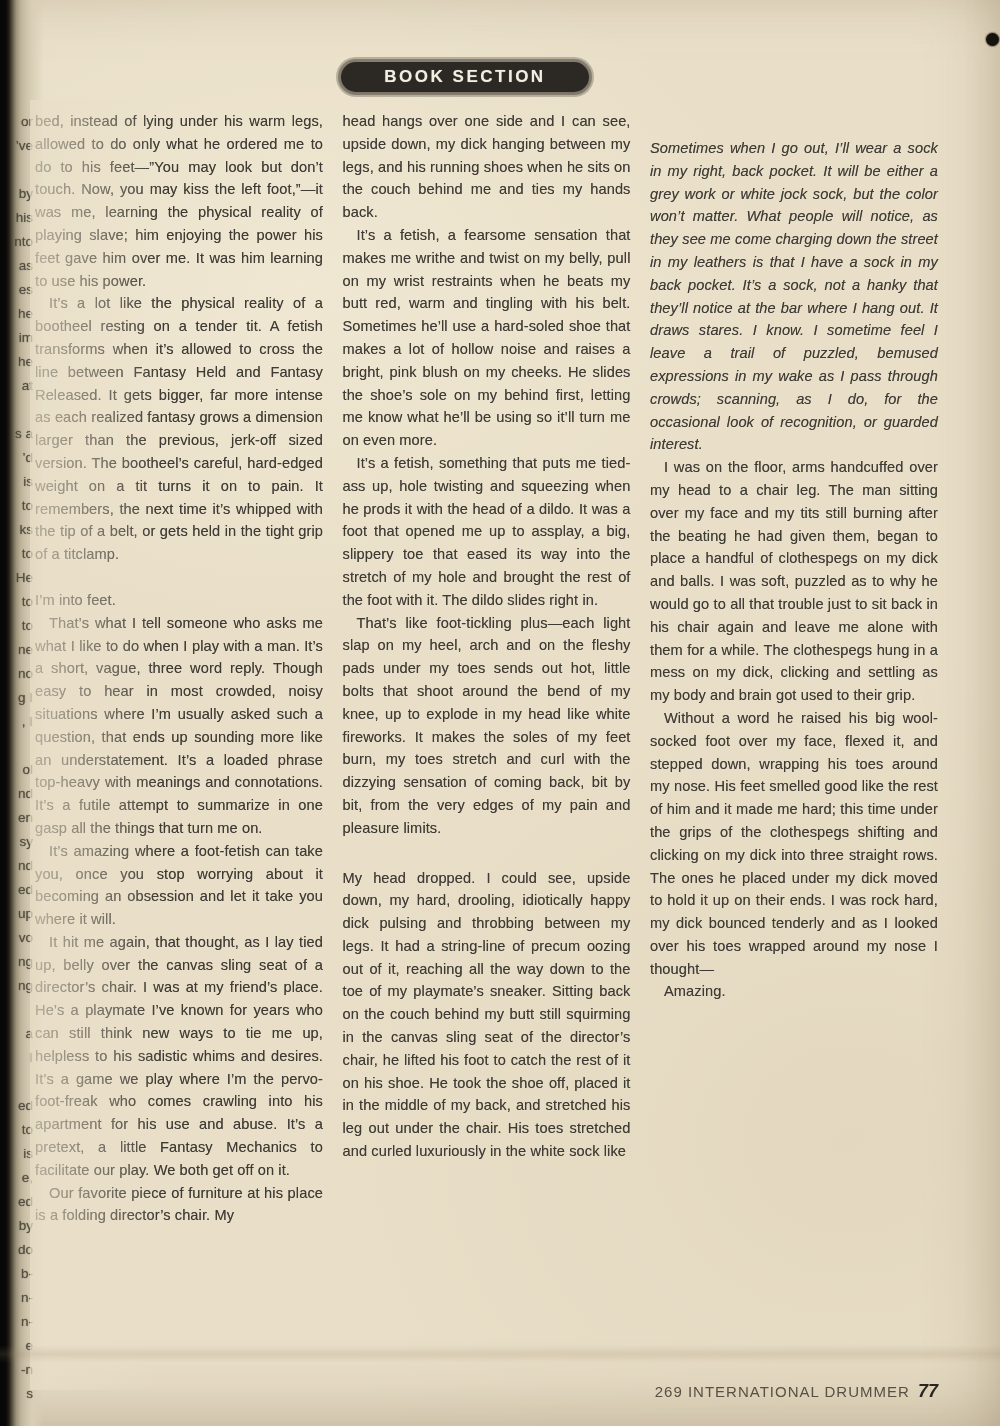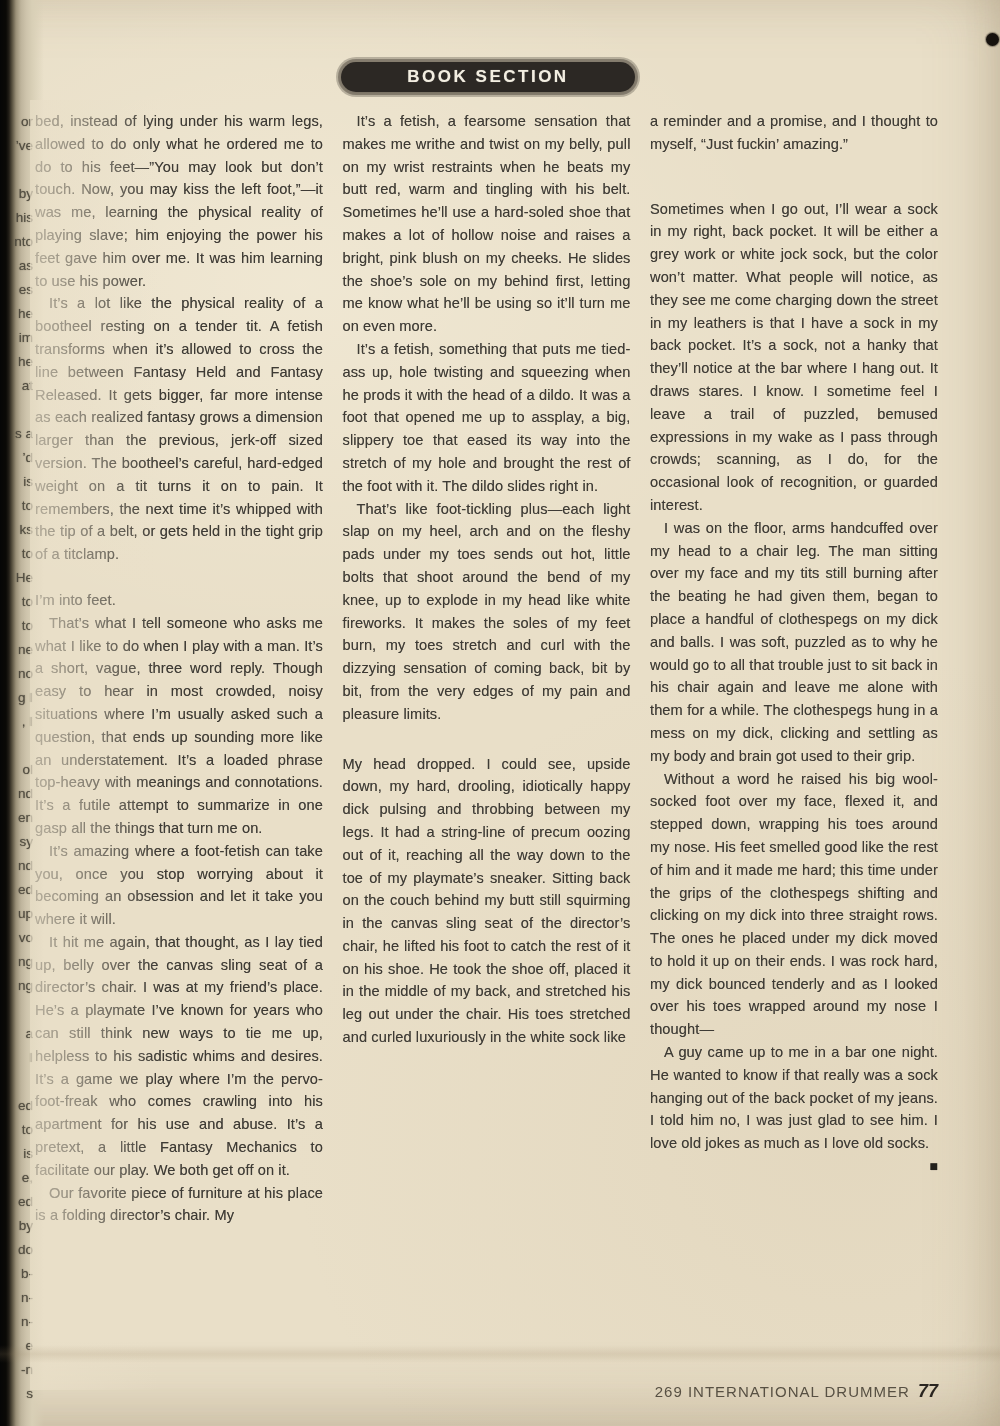--- a/index.html
+++ b/index.html
@@ -30,42 +30,42 @@
     overflow:hidden;text-align:right;
     color:#474338;font-size:13.5px;line-height:24px;
     text-shadow:0 0 1.2px rgba(70,64,50,.75);
     opacity:.9;
   }
   .edge-strip div{height:24px;white-space:nowrap;}
   .ink-dot{position:absolute;left:986px;top:33px;width:13px;height:13px;
     border-radius:50%;background:#16120e;box-shadow:0 0 1px 1px rgba(30,25,18,.4);}
   
   .banner{
-    position:absolute;left:341px;top:62px;width:294px;height:30px;
+    position:absolute;left:341px;top:62px;width:248px;height:30px;
     background:#2c2824;border-radius:16px;
     display:flex;align-items:center;justify-content:center;
     box-shadow:0 0 0 3px rgba(118,110,96,.75), 0 0 0 5px rgba(90,84,72,.35), 0 1px 3px rgba(40,33,24,.5);
   }
   .banner span{
     color:#f3eee1;font-size:17px;font-weight:bold;letter-spacing:2.5px;
     text-shadow:0 0 1px rgba(255,255,255,.4);
   }
   
   .columns{
     position:absolute;left:35px;top:110px;width:903px;height:1290px;
     display:flex;justify-content:space-between;
   }
   .col{width:288px;color:#3e3b35;font-size:14.6px;line-height:22.8px;
     text-align:justify;letter-spacing:.1px;
     text-shadow:0 0 .5px rgba(62,59,53,.55);}
   .col p{margin:0;}
   .col p.ind{text-indent:14px;}
   .col p.sec1{margin-top:23px;}
   .col p.sec2{margin-top:27px;}
-  .col p.sec3{margin-top:42px;}
+  .col p.sec3{margin-top:27px;font-style:italic;}
   .endmark{float:right;font-size:14px;line-height:22.8px;color:#23201b;}
   
   .haze{position:absolute;left:30px;top:100px;width:130px;height:1290px;pointer-events:none;
     background:linear-gradient(90deg, rgba(233,223,200,.72), rgba(233,223,200,.35) 55%, rgba(233,223,200,0));}
   
   .footer{position:absolute;right:62px;top:1381px;color:#575043;
     font-size:15px;letter-spacing:1px;white-space:nowrap;}
   .footer .pagenum{font-weight:bold;font-style:italic;font-size:18px;
     color:#2a2520;letter-spacing:0;margin-left:3px;}
   .shadow-band{position:absolute;left:0;top:1345px;width:1000px;height:18px;pointer-events:none;
@@ -143,34 +143,31 @@
     <div class="col">
       <p>bed, instead of lying under his warm legs, allowed to do only what he ordered me to do to his feet—”You may look but don’t touch. Now, you may kiss the left foot,”—it was me, learning the physical reality of playing slave; him enjoying the power his feet gave him over me. It was him learning to use his power.</p>
       <p class="ind">It’s a lot like the physical reality of a bootheel resting on a tender tit. A fetish transforms when it’s allowed to cross the line between Fantasy Held and Fantasy Released. It gets bigger, far more intense as each realized fantasy grows a dimension larger than the previous, jerk-off sized version. The bootheel’s careful, hard-edged weight on a tit turns it on to pain. It remembers, the next time it’s whipped with the tip of a belt, or gets held in the tight grip of a titclamp.</p>
       <p class="sec1">I’m into feet.</p>
       <p class="ind">That’s what I tell someone who asks me what I like to do when I play with a man. It’s a short, vague, three word reply. Though easy to hear in most crowded, noisy situations where I’m usually asked such a question, that ends up sounding more like an understatement. It’s a loaded phrase top-heavy with meanings and connotations. It’s a futile attempt to summarize in one gasp all the things that turn me on.</p>
       <p class="ind">It’s amazing where a foot-fetish can take you, once you stop worrying about it becoming an obsession and let it take you where it will.</p>
       <p class="ind">It hit me again, that thought, as I lay tied up, belly over the canvas sling seat of a director’s chair. I was at my friend’s place. He’s a playmate I’ve known for years who can still think new ways to tie me up, helpless to his sadistic whims and desires. It’s a game we play where I’m the pervo-foot-freak who comes crawling into his apartment for his use and abuse. It’s a pretext, a little Fantasy Mechanics to facilitate our play. We both get off on it.</p>
       <p class="ind">Our favorite piece of furniture at his place is a folding director’s chair. My</p>
     </div>
     <div class="col">
+      <p>head hangs over one side and I can see, upside down, my dick hanging between my legs, and his running shoes when he sits on the couch behind me and ties my hands back.</p>
       <p class="ind">It’s a fetish, a fearsome sensation that makes me writhe and twist on my belly, pull on my wrist restraints when he beats my butt red, warm and tingling with his belt. Sometimes he’ll use a hard-soled shoe that makes a lot of hollow noise and raises a bright, pink blush on my cheeks. He slides the shoe’s sole on my behind first, letting me know what he’ll be using so it’ll turn me on even more.</p>
       <p class="ind">It’s a fetish, something that puts me tied-ass up, hole twisting and squeezing when he prods it with the head of a dildo. It was a foot that opened me up to assplay, a big, slippery toe that eased its way into the stretch of my hole and brought the rest of the foot with it. The dildo slides right in.</p>
       <p class="ind">That’s like foot-tickling plus—each light slap on my heel, arch and on the fleshy pads under my toes sends out hot, little bolts that shoot around the bend of my knee, up to explode in my head like white fireworks. It makes the soles of my feet burn, my toes stretch and curl with the dizzying sensation of coming back, bit by bit, from the very edges of my pain and pleasure limits.</p>
       <p class="sec2">My head dropped. I could see, upside down, my hard, drooling, idiotically happy dick pulsing and throbbing between my legs. It had a string-line of precum oozing out of it, reaching all the way down to the toe of my playmate’s sneaker. Sitting back on the couch behind my butt still squirming in the canvas sling seat of the director’s chair, he lifted his foot to catch the rest of it on his shoe. He took the shoe off, placed it in the middle of my back, and stretched his leg out under the chair. His toes stretched and curled luxuriously in the white sock like</p>
     </div>
     <div class="col">
-      <p>a reminder and a promise, and I thought to myself, “Just fuckin’ amazing.”</p>
       <p class="sec3">Sometimes when I go out, I’ll wear a sock in my right, back pocket. It will be either a grey work or white jock sock, but the color won’t matter. What people will notice, as they see me come charging down the street in my leathers is that I have a sock in my back pocket. It’s a sock, not a hanky that they’ll notice at the bar where I hang out. It draws stares. I know. I sometime feel I leave a trail of puzzled, bemused expressions in my wake as I pass through crowds; scanning, as I do, for the occasional look of recognition, or guarded interest.</p>
       <p class="ind">I was on the floor, arms handcuffed over my head to a chair leg. The man sitting over my face and my tits still burning after the beating he had given them, began to place a handful of clothespegs on my dick and balls. I was soft, puzzled as to why he would go to all that trouble just to sit back in his chair again and leave me alone with them for a while. The clothespegs hung in a mess on my dick, clicking and settling as my body and brain got used to their grip.</p>
       <p class="ind">Without a word he raised his big wool-socked foot over my face, flexed it, and stepped down, wrapping his toes around my nose. His feet smelled good like the rest of him and it made me hard; this time under the grips of the clothespegs shifting and clicking on my dick into three straight rows. The ones he placed under my dick moved to hold it up on their ends. I was rock hard, my dick bounced tenderly and as I looked over his toes wrapped around my nose I thought—</p>
-      <p class="ind">
-        <span>A guy came up to me in a bar one night. He wanted to know if that really was a sock hanging out of the back pocket of my jeans. I told him no, I was just glad to see him. I love old jokes as much as I love old socks.</span>
-        <span class="endmark">■</span>
-      </p>
+      <p class="ind">Amazing.</p>
     </div>
   </div>
 
   <div class="haze"></div>
   <div class="shadow-band"></div>
 
   <div class="footer">
     <span>269</span>
     <span>INTERNATIONAL DRUMMER</span>
     <span class="pagenum">77</span>

